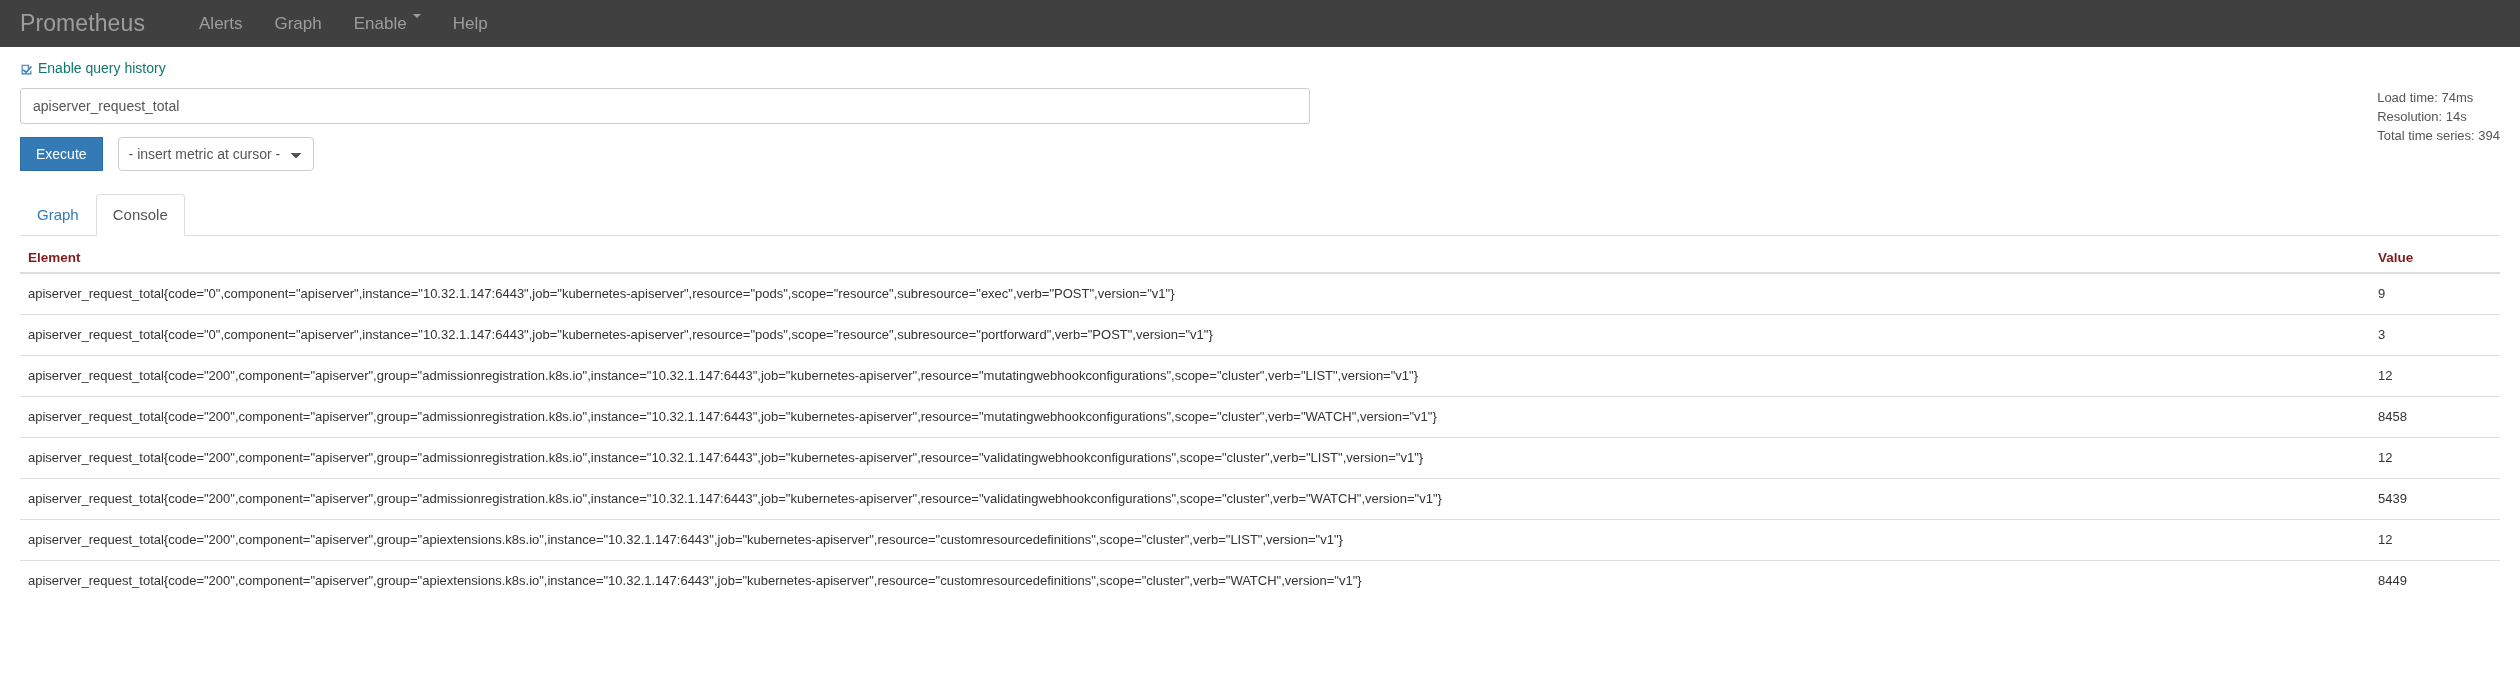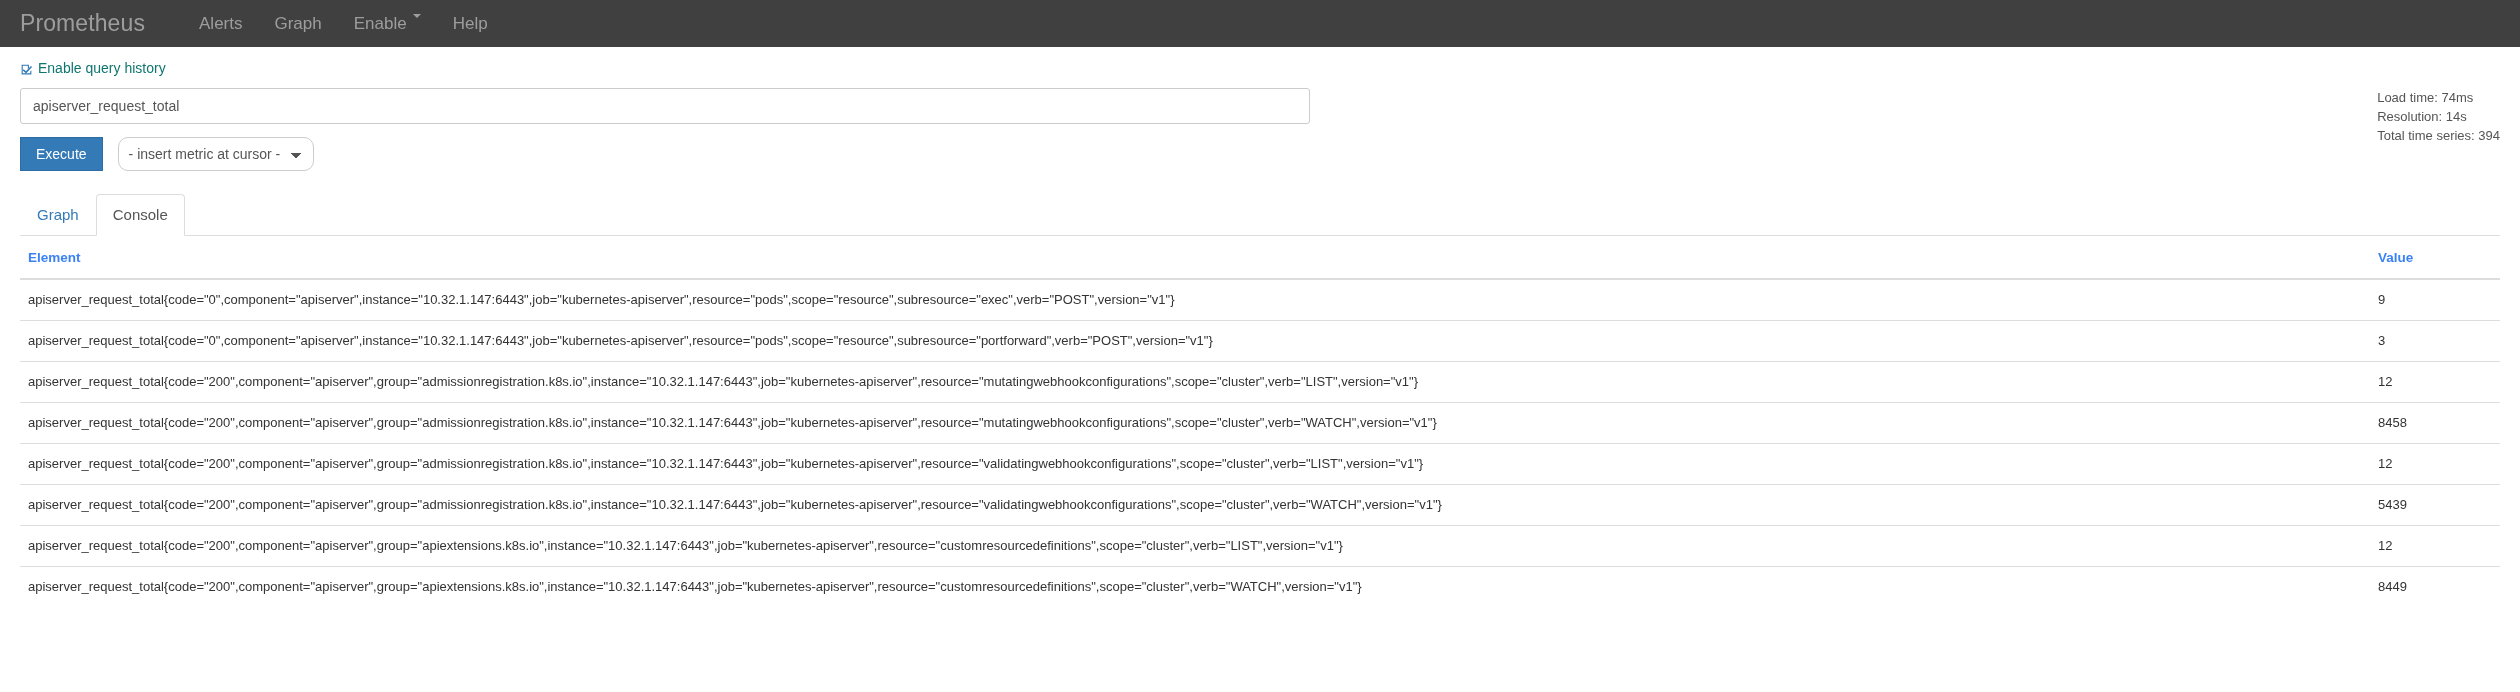--- a/index.html
+++ b/index.html
@@ -116,21 +116,21 @@
     border-radius: 0;
     cursor: pointer;
     font-family: "Liberation Sans", sans-serif;
     height: 34px;
   }
   .metric-select {
     margin-left: 15px;
     height: 34px;
     width: 196px;
     border: 1px solid #cccccc;
-    border-radius: 10px;
+    border-radius: 4px;
     background: #ffffff;
     font-size: 14px;
     color: #555555;
     padding: 0 10px;
     font-family: "Liberation Sans", sans-serif;
     cursor: pointer;
     appearance: none;
     -webkit-appearance: none;
     background-image:
       linear-gradient(45deg, transparent 50%, #555 50%),
@@ -182,22 +182,22 @@
   .result-table {
     width: 100%;
     border-collapse: collapse;
     table-layout: fixed;
     margin-top: 0;
   }
   .result-table th {
     text-align: left;
     font-size: 13.5px;
     font-weight: bold;
-    color: #3b82f6;
-    padding: 14px 8px 13px 8px;
+    color: #7f1d1d;
+    padding: 14px 8px 7px 8px;
     border-bottom: 2px solid #dddddd;
     vertical-align: bottom;
   }
   .result-table td {
     font-size: 13px;
     color: #333333;
     padding: 8px 8px;
     border-top: 1px solid #dddddd;
     vertical-align: middle;
     white-space: nowrap;

